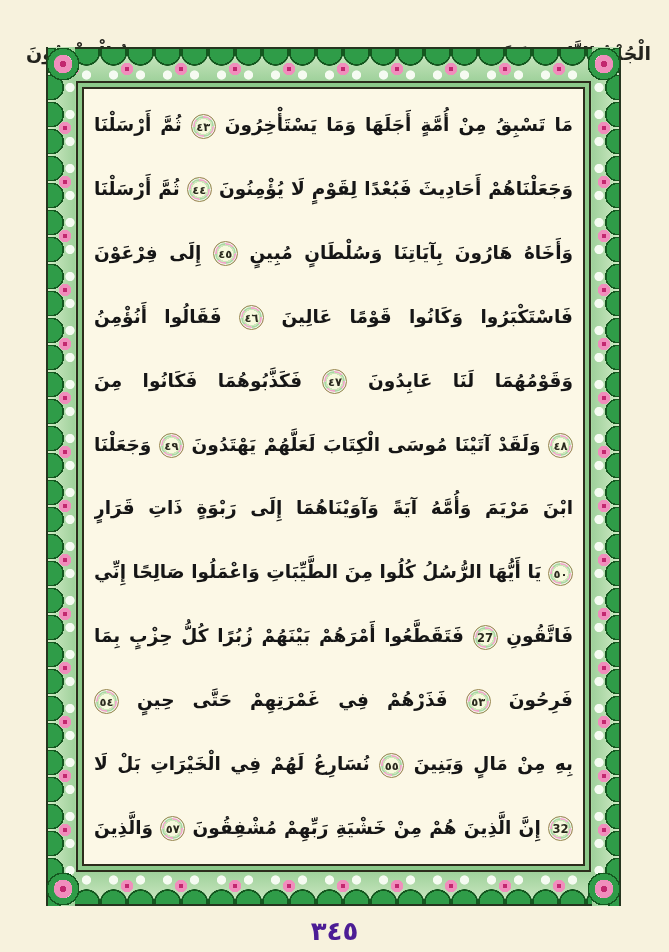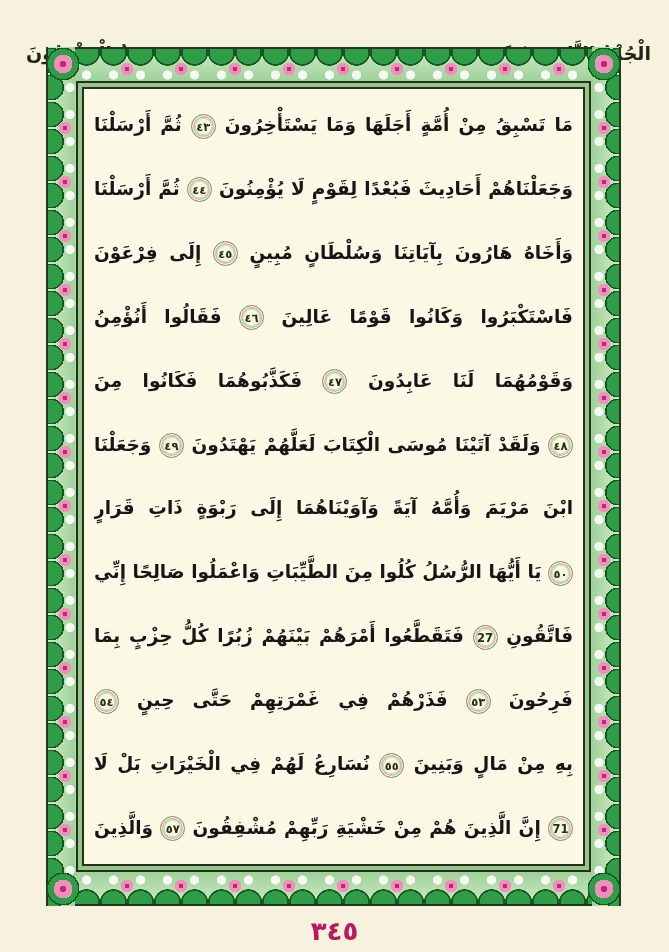--- a/index.html
+++ b/index.html
@@ -101,21 +101,21 @@
     background:
       radial-gradient(circle at 50% 50%, #f7f9dd 0 7.5px, #cde6ba 7.5px 9px, rgba(0,0,0,0) 9px),
       repeating-conic-gradient(#f0a6ca 0 45deg, #a8d8a4 45deg 90deg);
     border:1px solid #97864f;
     box-shadow: inset 0 0 0 1px #f3f8ea;
   }
   
   .pageno {
     position:absolute; left:0; right:0; bottom:6px;
     text-align:center;
-    font-size:26px; font-weight:bold; color:#be185d;
+    font-size:26px; font-weight:bold; color:#4c1d95;
     direction:rtl;
   }
 </style>
 </head>
 <body>
 
 <div class="hdr hdr-juz">الْجُزْءُ الثَّامِنَ عَشَرَ</div>
 <div class="hdr hdr-surah">سُورَةُ الْمُؤْمِنُونَ</div>
 
 <div class="frame">
@@ -134,18 +134,18 @@
         <div class="qline"><span>وَجَعَلْنَاهُمْ أَحَادِيثَ فَبُعْدًا لِقَوْمٍ لَا يُؤْمِنُونَ</span> <span class="ayah">٤٤</span> <span>ثُمَّ أَرْسَلْنَا مُوسَى</span></div>
         <div class="qline"><span>وَأَخَاهُ هَارُونَ بِآيَاتِنَا وَسُلْطَانٍ مُبِينٍ</span> <span class="ayah">٤٥</span> <span>إِلَى فِرْعَوْنَ وَمَلَئِهِ</span></div>
         <div class="qline"><span>فَاسْتَكْبَرُوا وَكَانُوا قَوْمًا عَالِينَ</span> <span class="ayah">٤٦</span> <span>فَقَالُوا أَنُؤْمِنُ لِبَشَرَيْنِ مِثْلِنَا</span></div>
         <div class="qline"><span>وَقَوْمُهُمَا لَنَا عَابِدُونَ</span> <span class="ayah">٤٧</span> <span>فَكَذَّبُوهُمَا فَكَانُوا مِنَ الْمُهْلَكِينَ</span></div>
         <div class="qline"><span class="ayah">٤٨</span> <span>وَلَقَدْ آتَيْنَا مُوسَى الْكِتَابَ لَعَلَّهُمْ يَهْتَدُونَ</span> <span class="ayah">٤٩</span> <span>وَجَعَلْنَا</span></div>
         <div class="qline"><span>ابْنَ مَرْيَمَ وَأُمَّهُ آيَةً وَآوَيْنَاهُمَا إِلَى رَبْوَةٍ ذَاتِ قَرَارٍ وَمَعِينٍ</span></div>
         <div class="qline"><span class="ayah">٥٠</span> <span>يَا أَيُّهَا الرُّسُلُ كُلُوا مِنَ الطَّيِّبَاتِ وَاعْمَلُوا صَالِحًا إِنِّي بِمَا</span></div>
         <div class="qline"><span>فَاتَّقُونِ</span> <span class="ayah">27</span> <span>فَتَقَطَّعُوا أَمْرَهُمْ بَيْنَهُمْ زُبُرًا كُلُّ حِزْبٍ بِمَا لَدَيْهِمْ</span></div>
         <div class="qline"><span>فَرِحُونَ</span> <span class="ayah">٥٣</span> <span>فَذَرْهُمْ فِي غَمْرَتِهِمْ حَتَّى حِينٍ</span> <span class="ayah">٥٤</span> </div>
         <div class="qline"><span>بِهِ مِنْ مَالٍ وَبَنِينَ</span> <span class="ayah">٥٥</span> <span>نُسَارِعُ لَهُمْ فِي الْخَيْرَاتِ بَلْ لَا يَشْعُرُونَ</span></div>
-        <div class="qline"><span class="ayah">71</span> <span>إِنَّ الَّذِينَ هُمْ مِنْ خَشْيَةِ رَبِّهِمْ مُشْفِقُونَ</span> <span class="ayah">٥٧</span> <span>وَالَّذِينَ هُمْ</span></div>
+        <div class="qline"><span class="ayah">32</span> <span>إِنَّ الَّذِينَ هُمْ مِنْ خَشْيَةِ رَبِّهِمْ مُشْفِقُونَ</span> <span class="ayah">٥٧</span> <span>وَالَّذِينَ هُمْ</span></div>
       </div>
   </div>
 </div>
 
 <div class="pageno">٣٤٥</div>
 
 </body></html>

